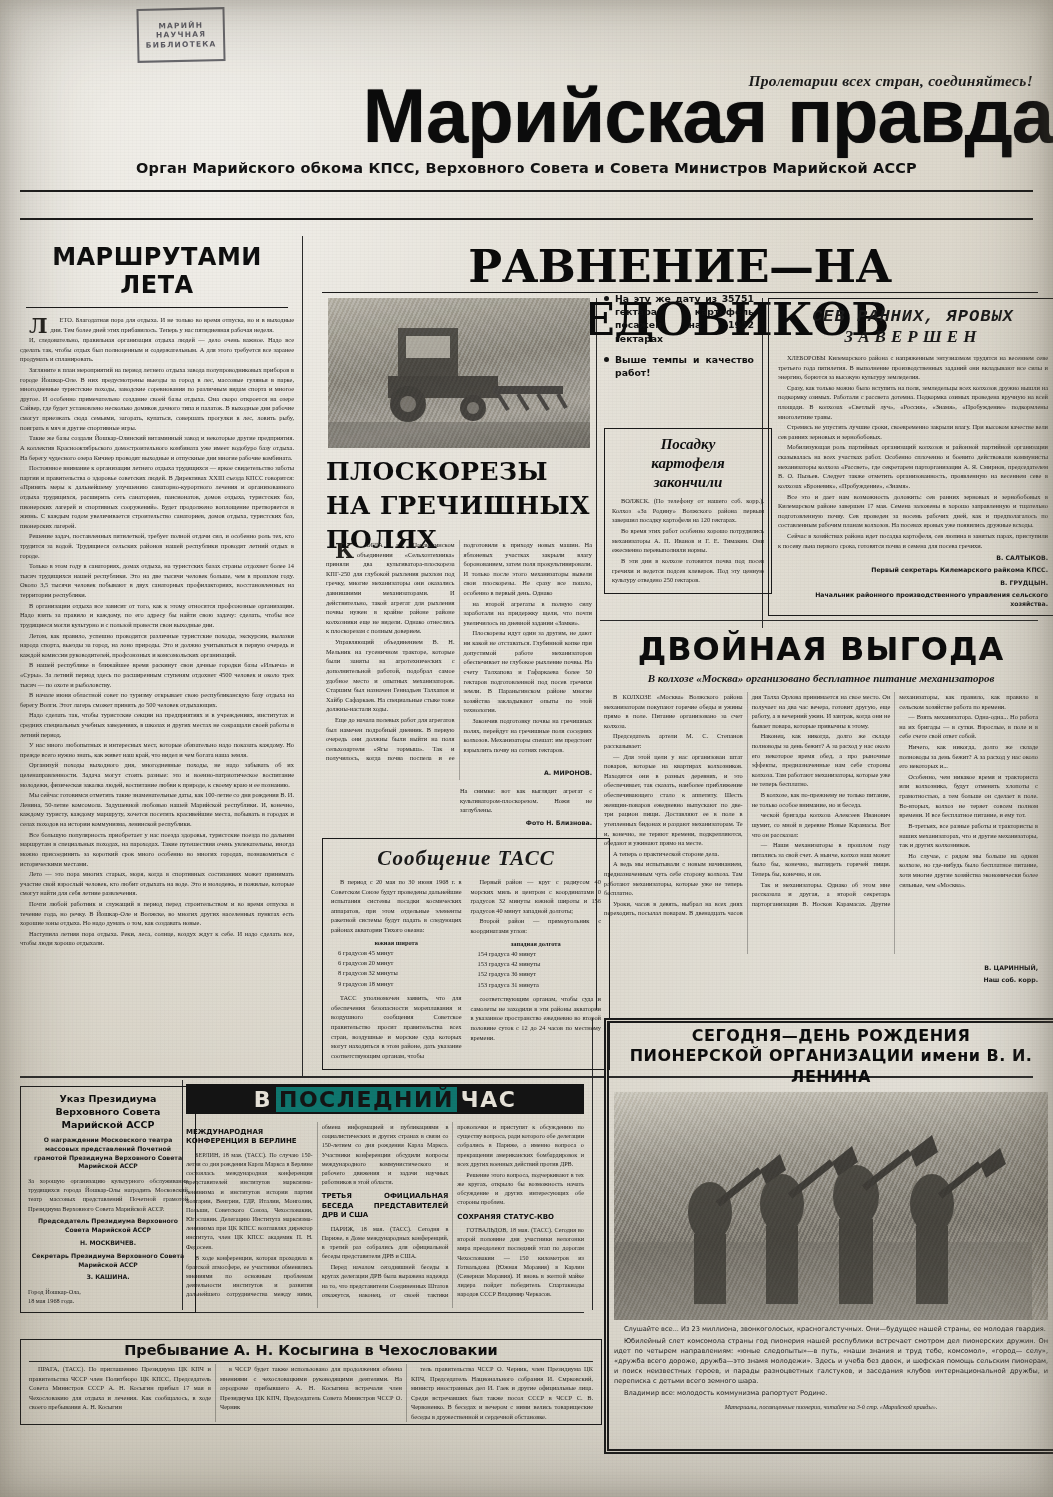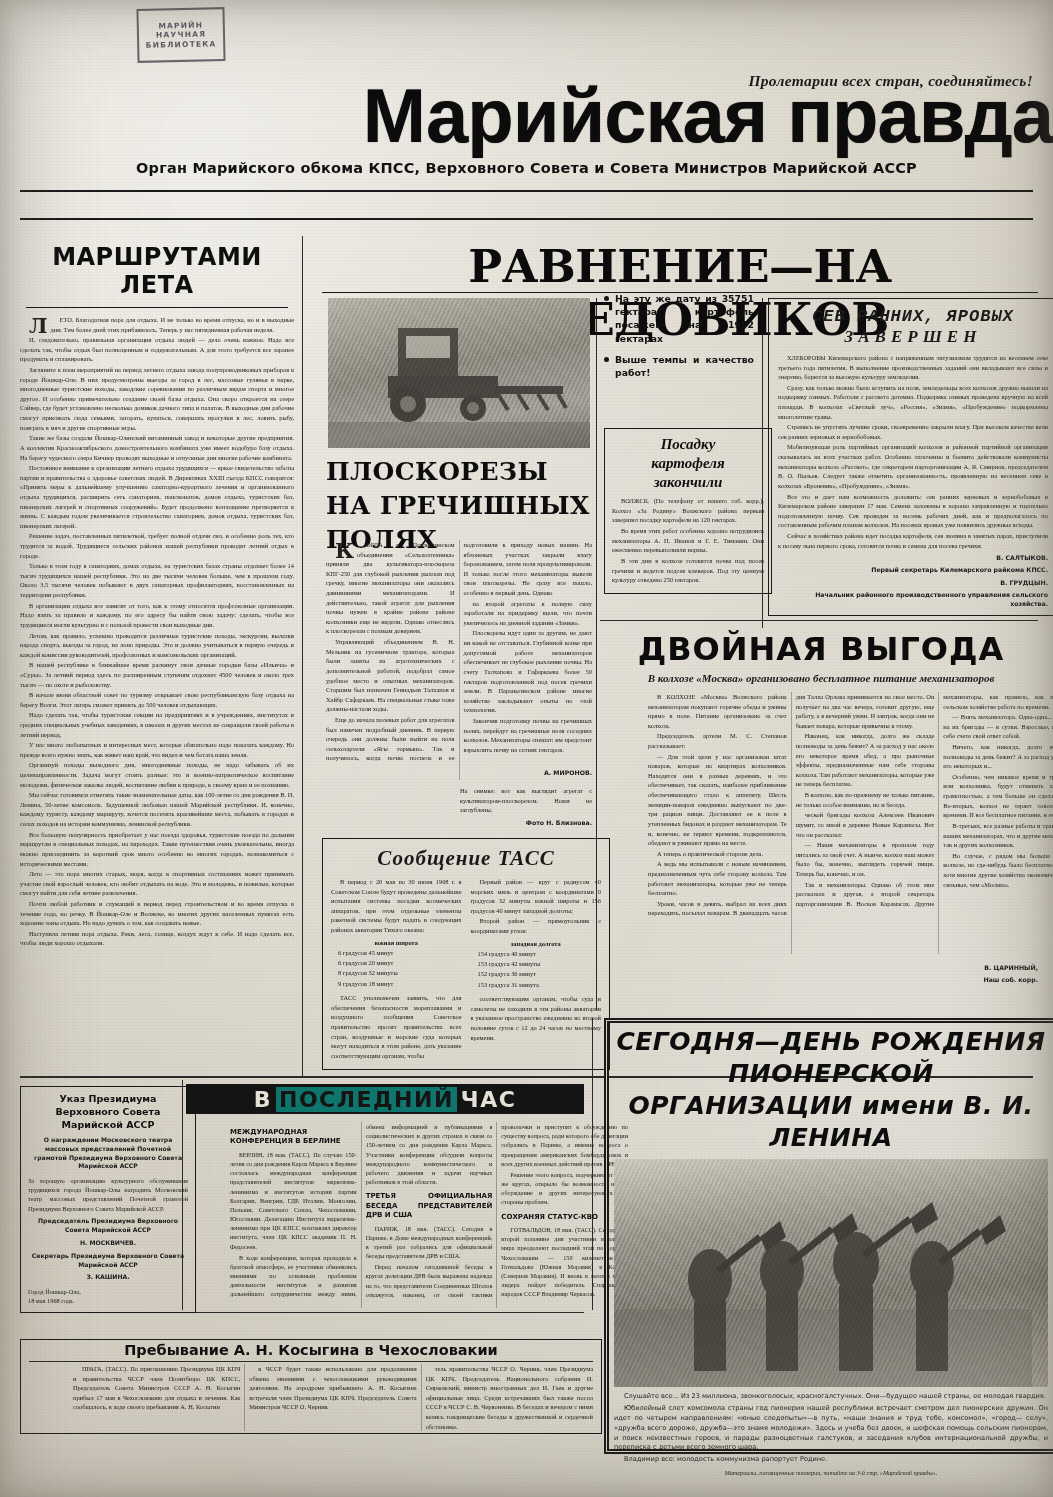--- a/index.html
+++ b/index.html
@@ -129,21 +129,21 @@
   #tass-title{font-family:"Liberation Serif",serif;font-style:italic;font-weight:700;font-size:21px;text-align:center;letter-spacing:1px;margin-bottom:6px;}
   .tass-cols{display:flex;gap:9px;}
   .tass-cols>div{flex:1;}
   .tbl-h{text-align:center;font-weight:700;font-size:6.4px;margin:4px 0 2px;font-family:"Liberation Serif",serif;}
   .tbl{font-size:6.4px;line-height:1.62;padding-left:7px;font-family:"Liberation Serif",serif;}
 
   
   #pio-box{position:absolute;left:604px;top:1018px;width:434px;height:420px;
     border:2px solid #1a1a1a;padding:6px 8px;
     box-shadow:inset 0 0 0 1px #d9d4c8, inset 0 0 0 3px #1a1a1a;}
-  #pio-head{text-align:center;font-family:"DejaVu Sans",sans-serif;font-weight:700;font-size:25px;line-height:1.28;letter-spacing:.5px;color:#0d0d0d;font-style:italic;}
+  #pio-head{text-align:center;font-family:"DejaVu Sans",sans-serif;font-weight:700;font-size:16px;line-height:1.28;letter-spacing:.5px;color:#0d0d0d;}
   #pio-photo{margin-top:5px;height:228px;
     background:linear-gradient(175deg,#cbc7bc 0%,#9b978d 30%,#7f7b72 60%,#a8a49a 100%);position:relative;overflow:hidden;}
   #pio-text{font-family:"DejaVu Sans",sans-serif;font-size:6.6px;line-height:1.5;text-align:justify;margin-top:5px;color:#1d1d1d;}
   #pio-text p{margin:0 0 2px;text-indent:10px;}
   #pio-note{font-family:"Liberation Serif",serif;font-style:italic;font-size:6.2px;text-align:center;margin-top:4px;}
 
   
   #ukaz-box{left:20px;top:1086px;width:160px;border:1.4px solid #1a1a1a;padding:6px 7px;position:absolute;}
   #ukaz-title{font-family:"DejaVu Sans",sans-serif;font-weight:700;font-size:9.5px;line-height:1.35;text-align:center;color:#111;}
   #ukaz-sub{font-family:"DejaVu Sans",sans-serif;font-weight:700;font-size:6.1px;line-height:1.4;text-align:center;margin-top:5px;}
@@ -154,21 +154,21 @@
   
   #lh-head{position:absolute;left:186px;top:1084px;width:398px;height:30px;background:#141414;
     display:flex;align-items:center;justify-content:center;}
   #lh-head span{font-family:"DejaVu Sans",sans-serif;font-weight:700;font-size:22px;letter-spacing:1.5px;color:#e6e2d8;}
   #lh-head span.invert{background:#0f766e;color:#141414;padding:0 3px;}
 
   
   #kos-box{position:absolute;left:20px;top:1339px;width:564px;border:1.4px solid #1a1a1a;padding:2px 8px;}
   #kos-title{font-family:"DejaVu Sans",sans-serif;font-weight:700;font-size:14.5px;text-align:center;color:#111;}
 
-  .c3{column-count:3;column-gap:9px;column-rule:1px solid rgba(0,0,0,.28);margin-left:44px;}
+  .c3{column-count:3;column-gap:9px;column-rule:1px solid rgba(0,0,0,.28);}
   .c2{column-count:2;column-gap:9px;column-rule:1px solid rgba(0,0,0,.28);}
   .tiny{font-size:6.2px;line-height:1.48;}
 </style>
 </head>
 <body>
 
 <div class="page">
 
   <div class="stamp">
     <div>МАРИЙН</div>

